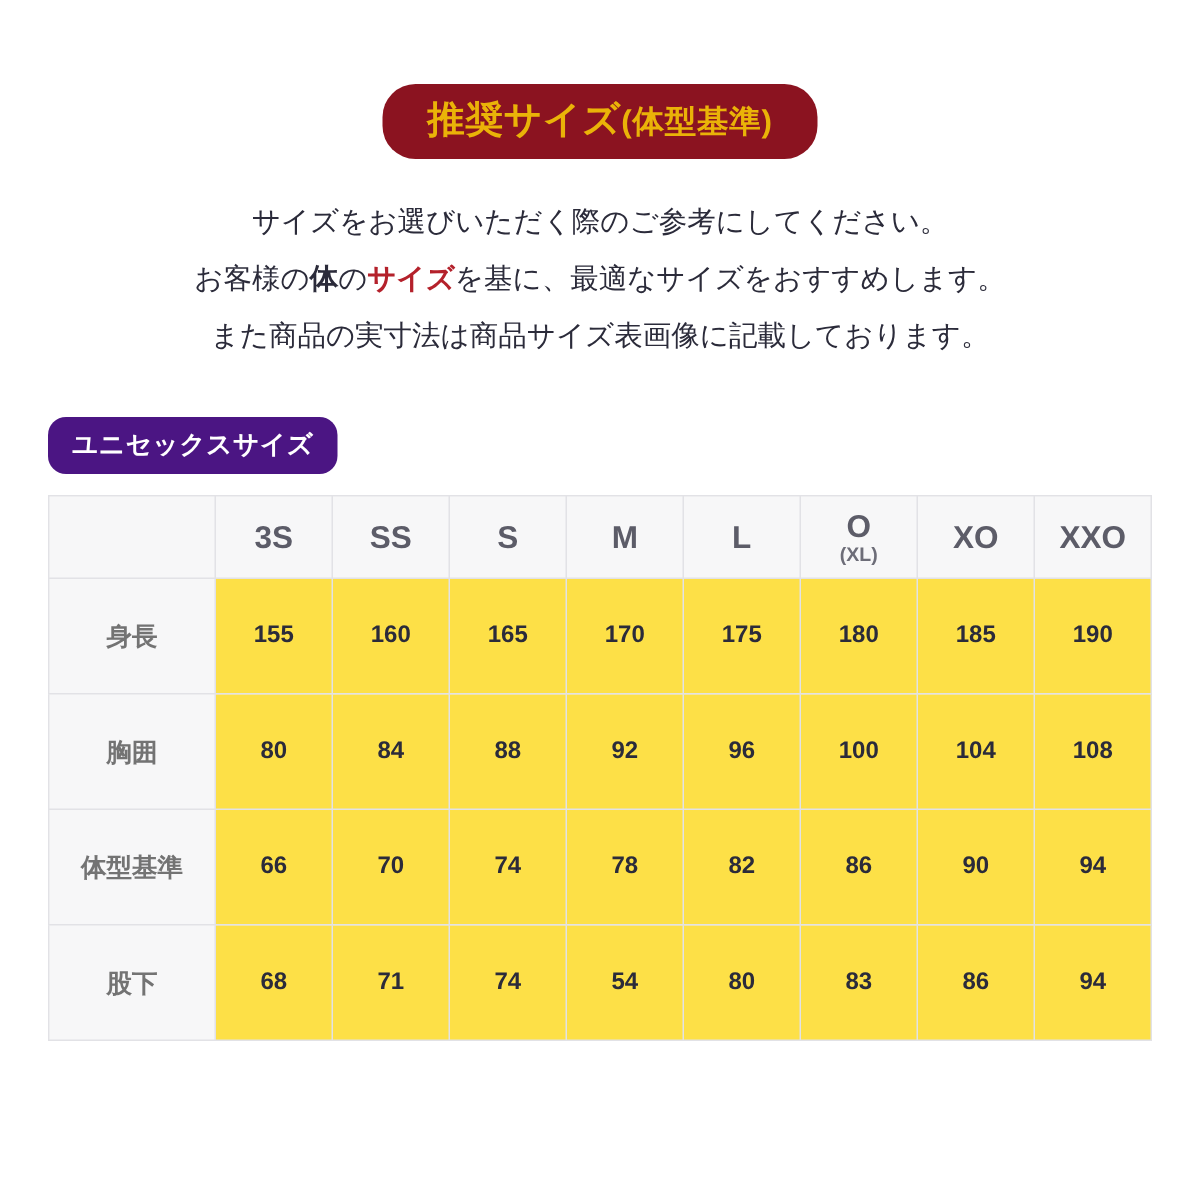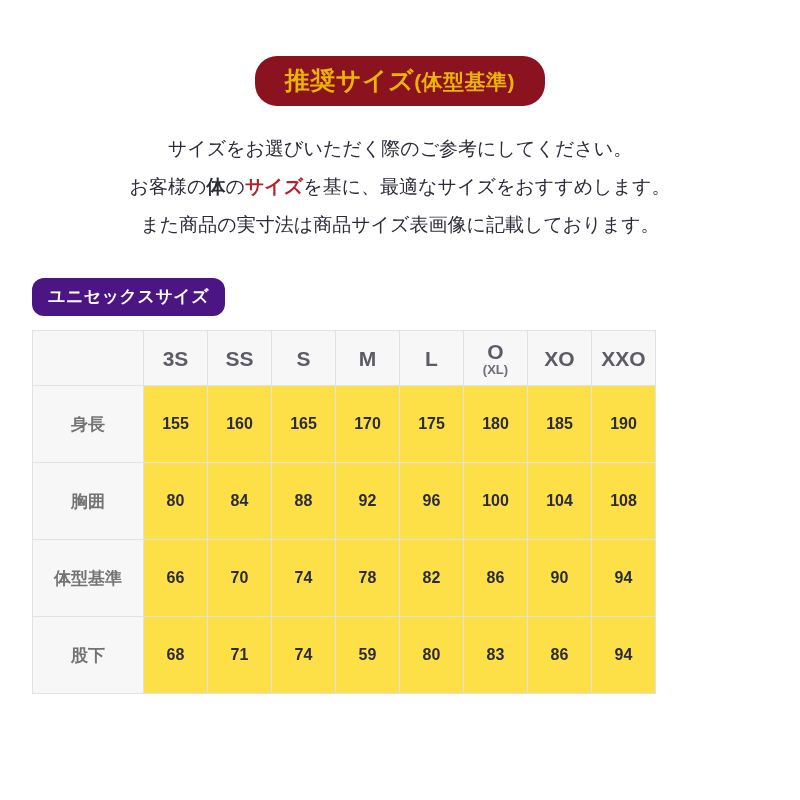--- a/index.html
+++ b/index.html
@@ -78,21 +78,21 @@
     letter-spacing: 0.5px;
   }
 
   
   .table-wrap {
     margin-top: 14px;
     padding: 0 32px;
   }
   table.size-table {
     border-collapse: collapse;
-    width: 624px;
+    width: 736px;
     table-layout: fixed;
     padding-left: 20px;
   }
   table.size-table td, table.size-table th {
     border: 1px solid #e2e2e6;
     text-align: center;
     vertical-align: middle;
     font-weight: bold;
     color: #2b2b3a;
   }
@@ -218,21 +218,21 @@
           <td class="val">82</td>
           <td class="val">86</td>
           <td class="val">90</td>
           <td class="val">94</td>
         </tr>
         <tr>
           <td class="rowhead">股下</td>
           <td class="val">68</td>
           <td class="val">71</td>
           <td class="val">74</td>
-          <td class="val">59</td>
+          <td class="val">54</td>
           <td class="val">80</td>
           <td class="val">83</td>
           <td class="val">86</td>
           <td class="val">94</td>
         </tr>
       </tbody>
     </table>
   </div>
 
 </div>

